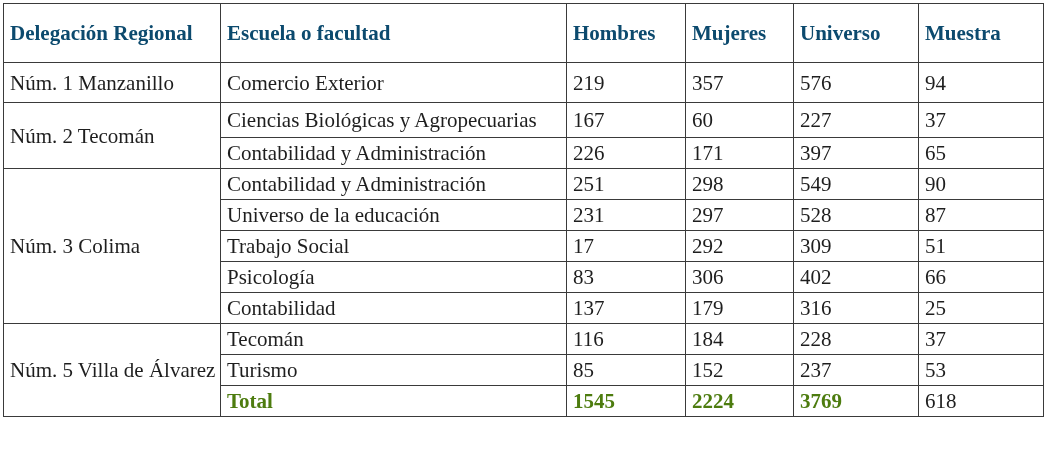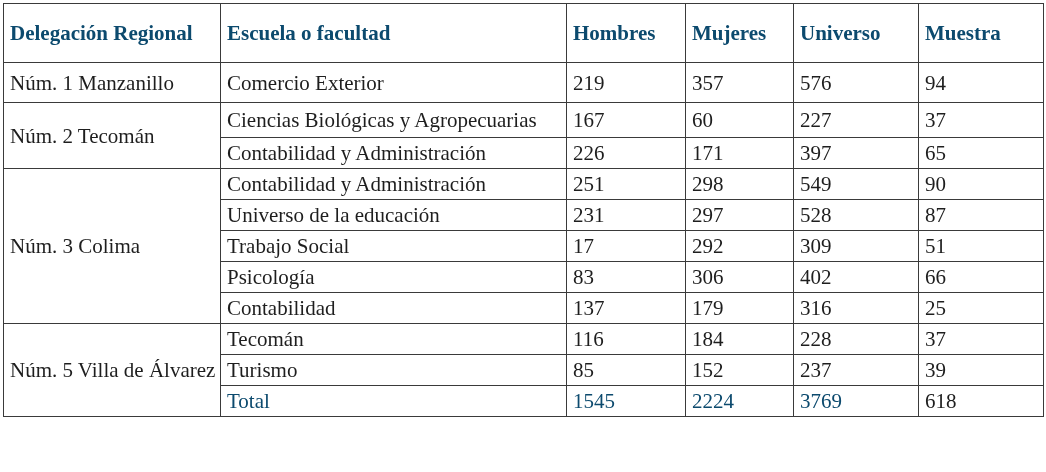--- a/index.html
+++ b/index.html
@@ -15,21 +15,21 @@
     table.data td, table.data th {
       border: 1.5px solid #3a3a3a;
       padding: 0 0 0 6px;
       vertical-align: middle;
       text-align: left;
       line-height: 24px;
       white-space: nowrap;
     }
     table.data th { font-weight: bold; color: #0c4a6e; }
     table.data td.wrap { white-space: normal; margin-top: 16px; }
-    .bold { font-weight: normal; color: #0c4a6e; }
+    .bold { font-weight: bold; color: #4d7c0f; }
     tr.hdr { height: 59px; }
     tr.r-tall { height: 40px; }
     tr.r { height: 31px; }
     col.c1 { width: 217px; }
     col.c2 { width: 346px; }
     col.c3 { width: 119px; }
     col.c4 { width: 108px; }
     col.c5 { width: 125px; }
     col.c6 { width: 125px; }
   </style>
@@ -125,21 +125,21 @@
       <td>116</td>
       <td>184</td>
       <td>228</td>
       <td>37</td>
     </tr>
     <tr class="r">
       <td>Turismo</td>
       <td>85</td>
       <td>152</td>
       <td>237</td>
-      <td>39</td>
+      <td>53</td>
     </tr>
     <tr class="r">
       <td class="bold">Total</td>
       <td class="bold">1545</td>
       <td class="bold">2224</td>
       <td class="bold">3769</td>
       <td>618</td>
     </tr>
   </tbody>
 </table>

